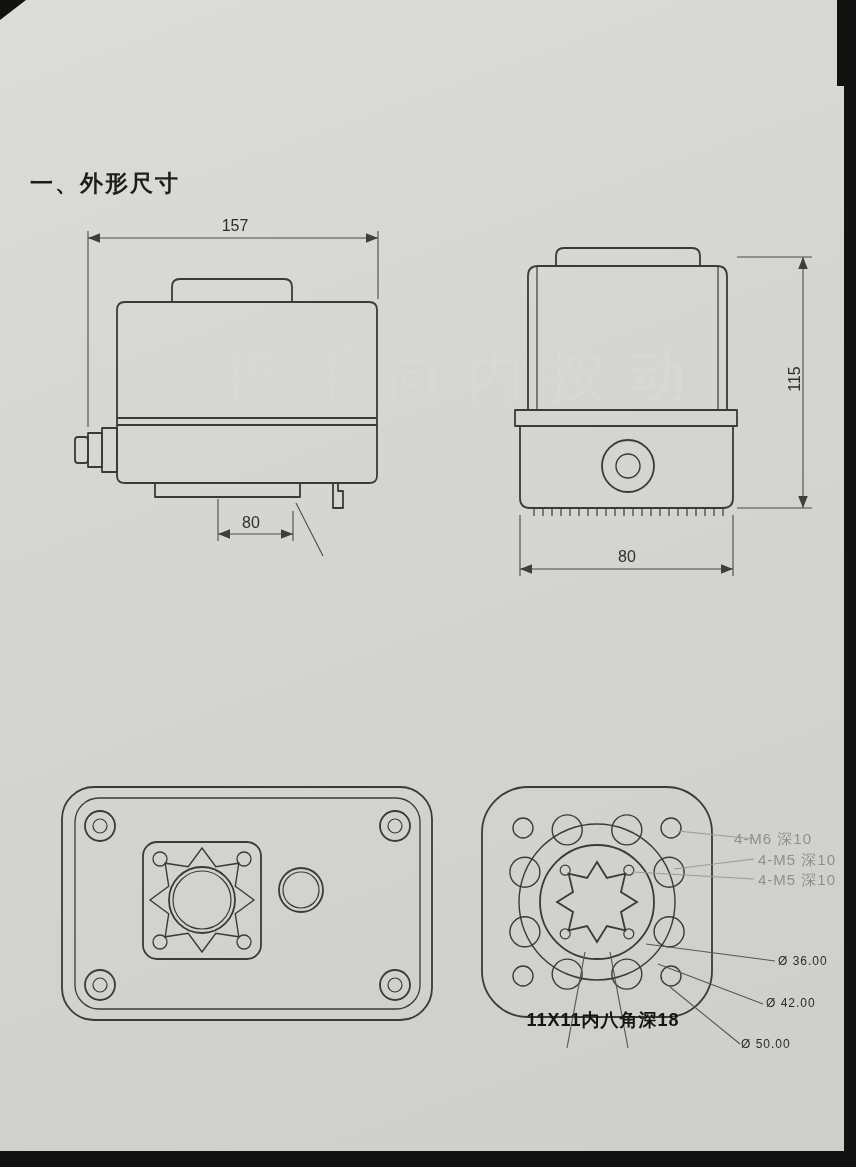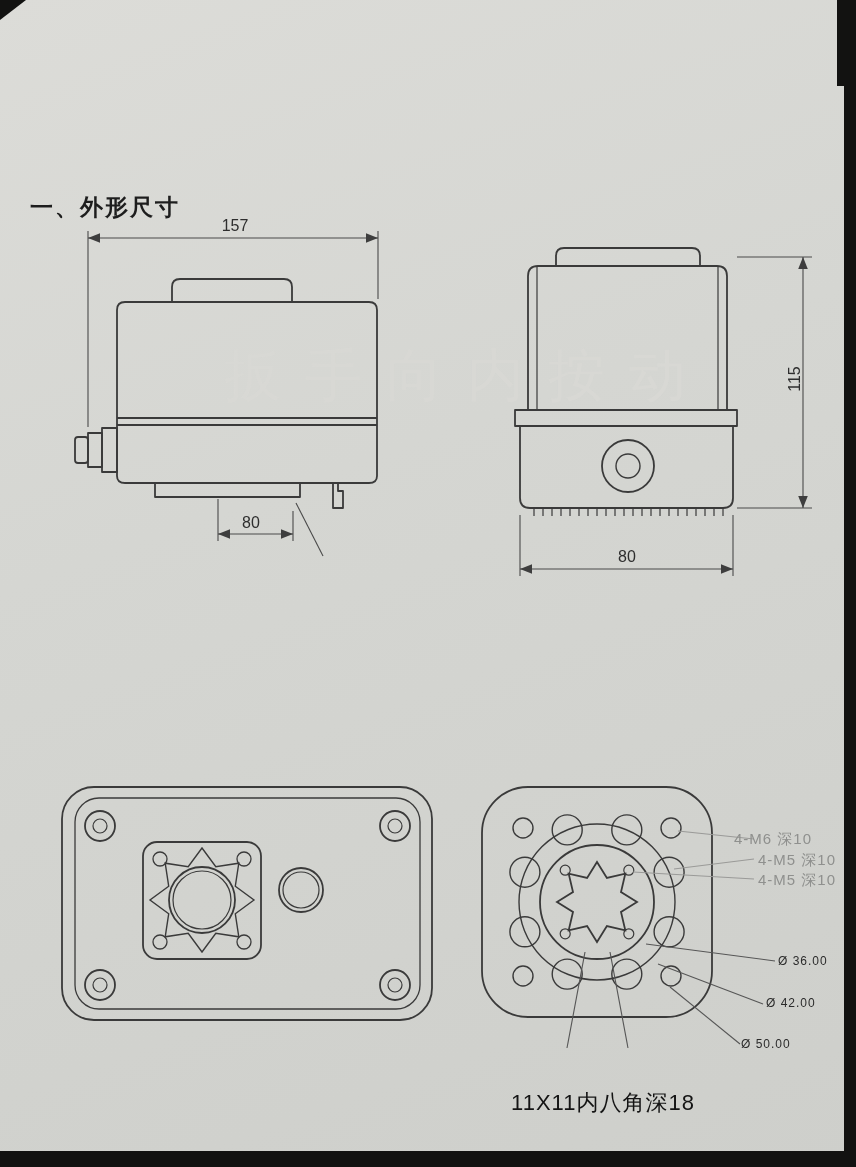--- a/index.html
+++ b/index.html
@@ -31,39 +31,39 @@
   .note {
     font-size:14px; font-weight:700; color:#161616; line-height:19px;
   }
   .gray-label {
     font-size:15px; color:#8f908e; letter-spacing:1px; white-space:nowrap;
   }
   .dia-label {
     font-size:12px; color:#2b2b2b; letter-spacing:1px; white-space:nowrap;
   }
   .socket-note {
-    left:478px; top:1088px; width:250px; text-align:center;
-    font-size:22px; font-weight:400; color:#141414; letter-spacing:1px;
+    left:478px; top:1008px; width:250px; text-align:center;
+    font-size:18px; font-weight:700; color:#141414; letter-spacing:1px;
   }
   .watermark {
     left:224px; top:338px; font-size:57px; letter-spacing:24px;
     color:rgba(216,217,213,0.78); white-space:nowrap; z-index:5;
     pointer-events:none;
   }
   .edge { background:#121211; z-index:8; }
   svg { z-index:1; }
   .txt { z-index:3; }
 </style>
 </head>
 <body>
 
 <div class="page">
 
 
-  <div class="abs sec-heading txt" style="left:30px; top:168px;margin-top:24px;">一、外形尺寸</div>
+  <div class="abs sec-heading txt" style="left:30px; top:168px;">一、外形尺寸</div>
 
   <svg class="abs" style="left:60px; top:215px;" width="370" height="385" viewBox="0 0 370 385">
     <defs>
       <marker id="arr1" viewBox="0 0 10 8" markerWidth="11" markerHeight="9" refX="10" refY="4" orient="auto-start-reverse">
         <path d="M0,0 L10,4 L0,8 Z" fill="#3e3e3e"></path>
       </marker>
     </defs>
     <g stroke="#4a4a4a" fill="none" stroke-width="1.1">
       <line x1="28" y1="16" x2="28" y2="212"></line>
       <line x1="318" y1="16" x2="318" y2="84"></line>

